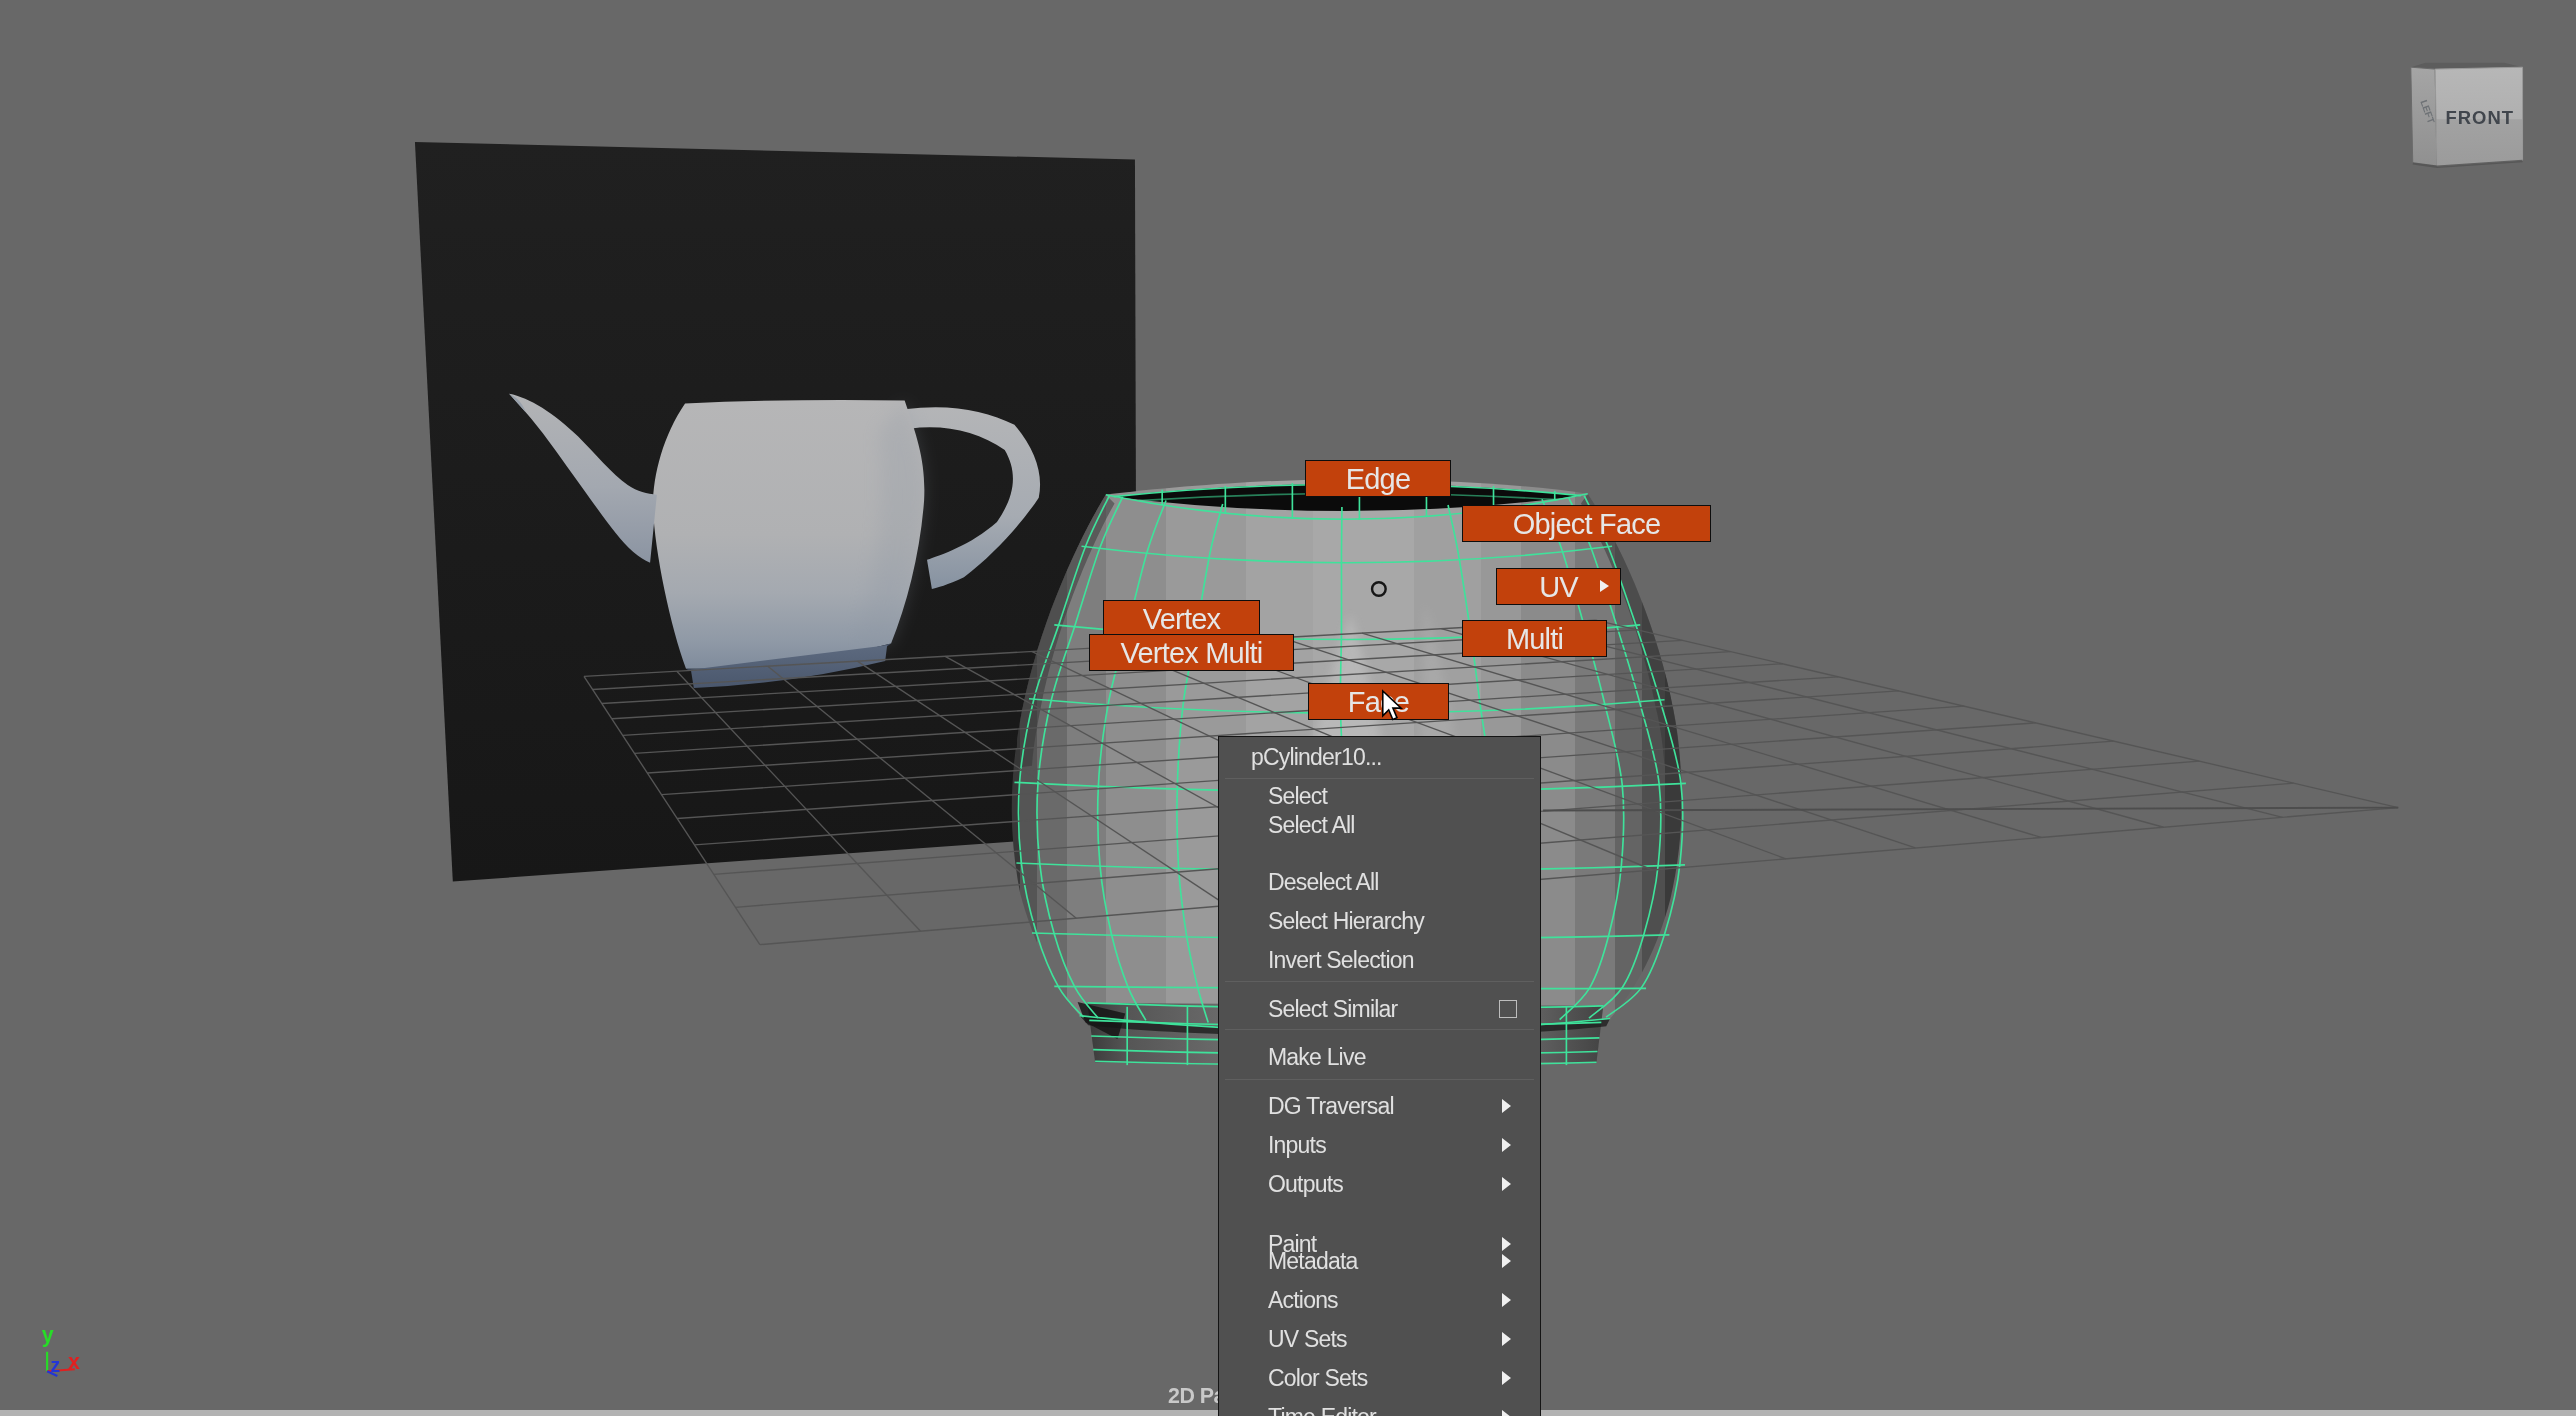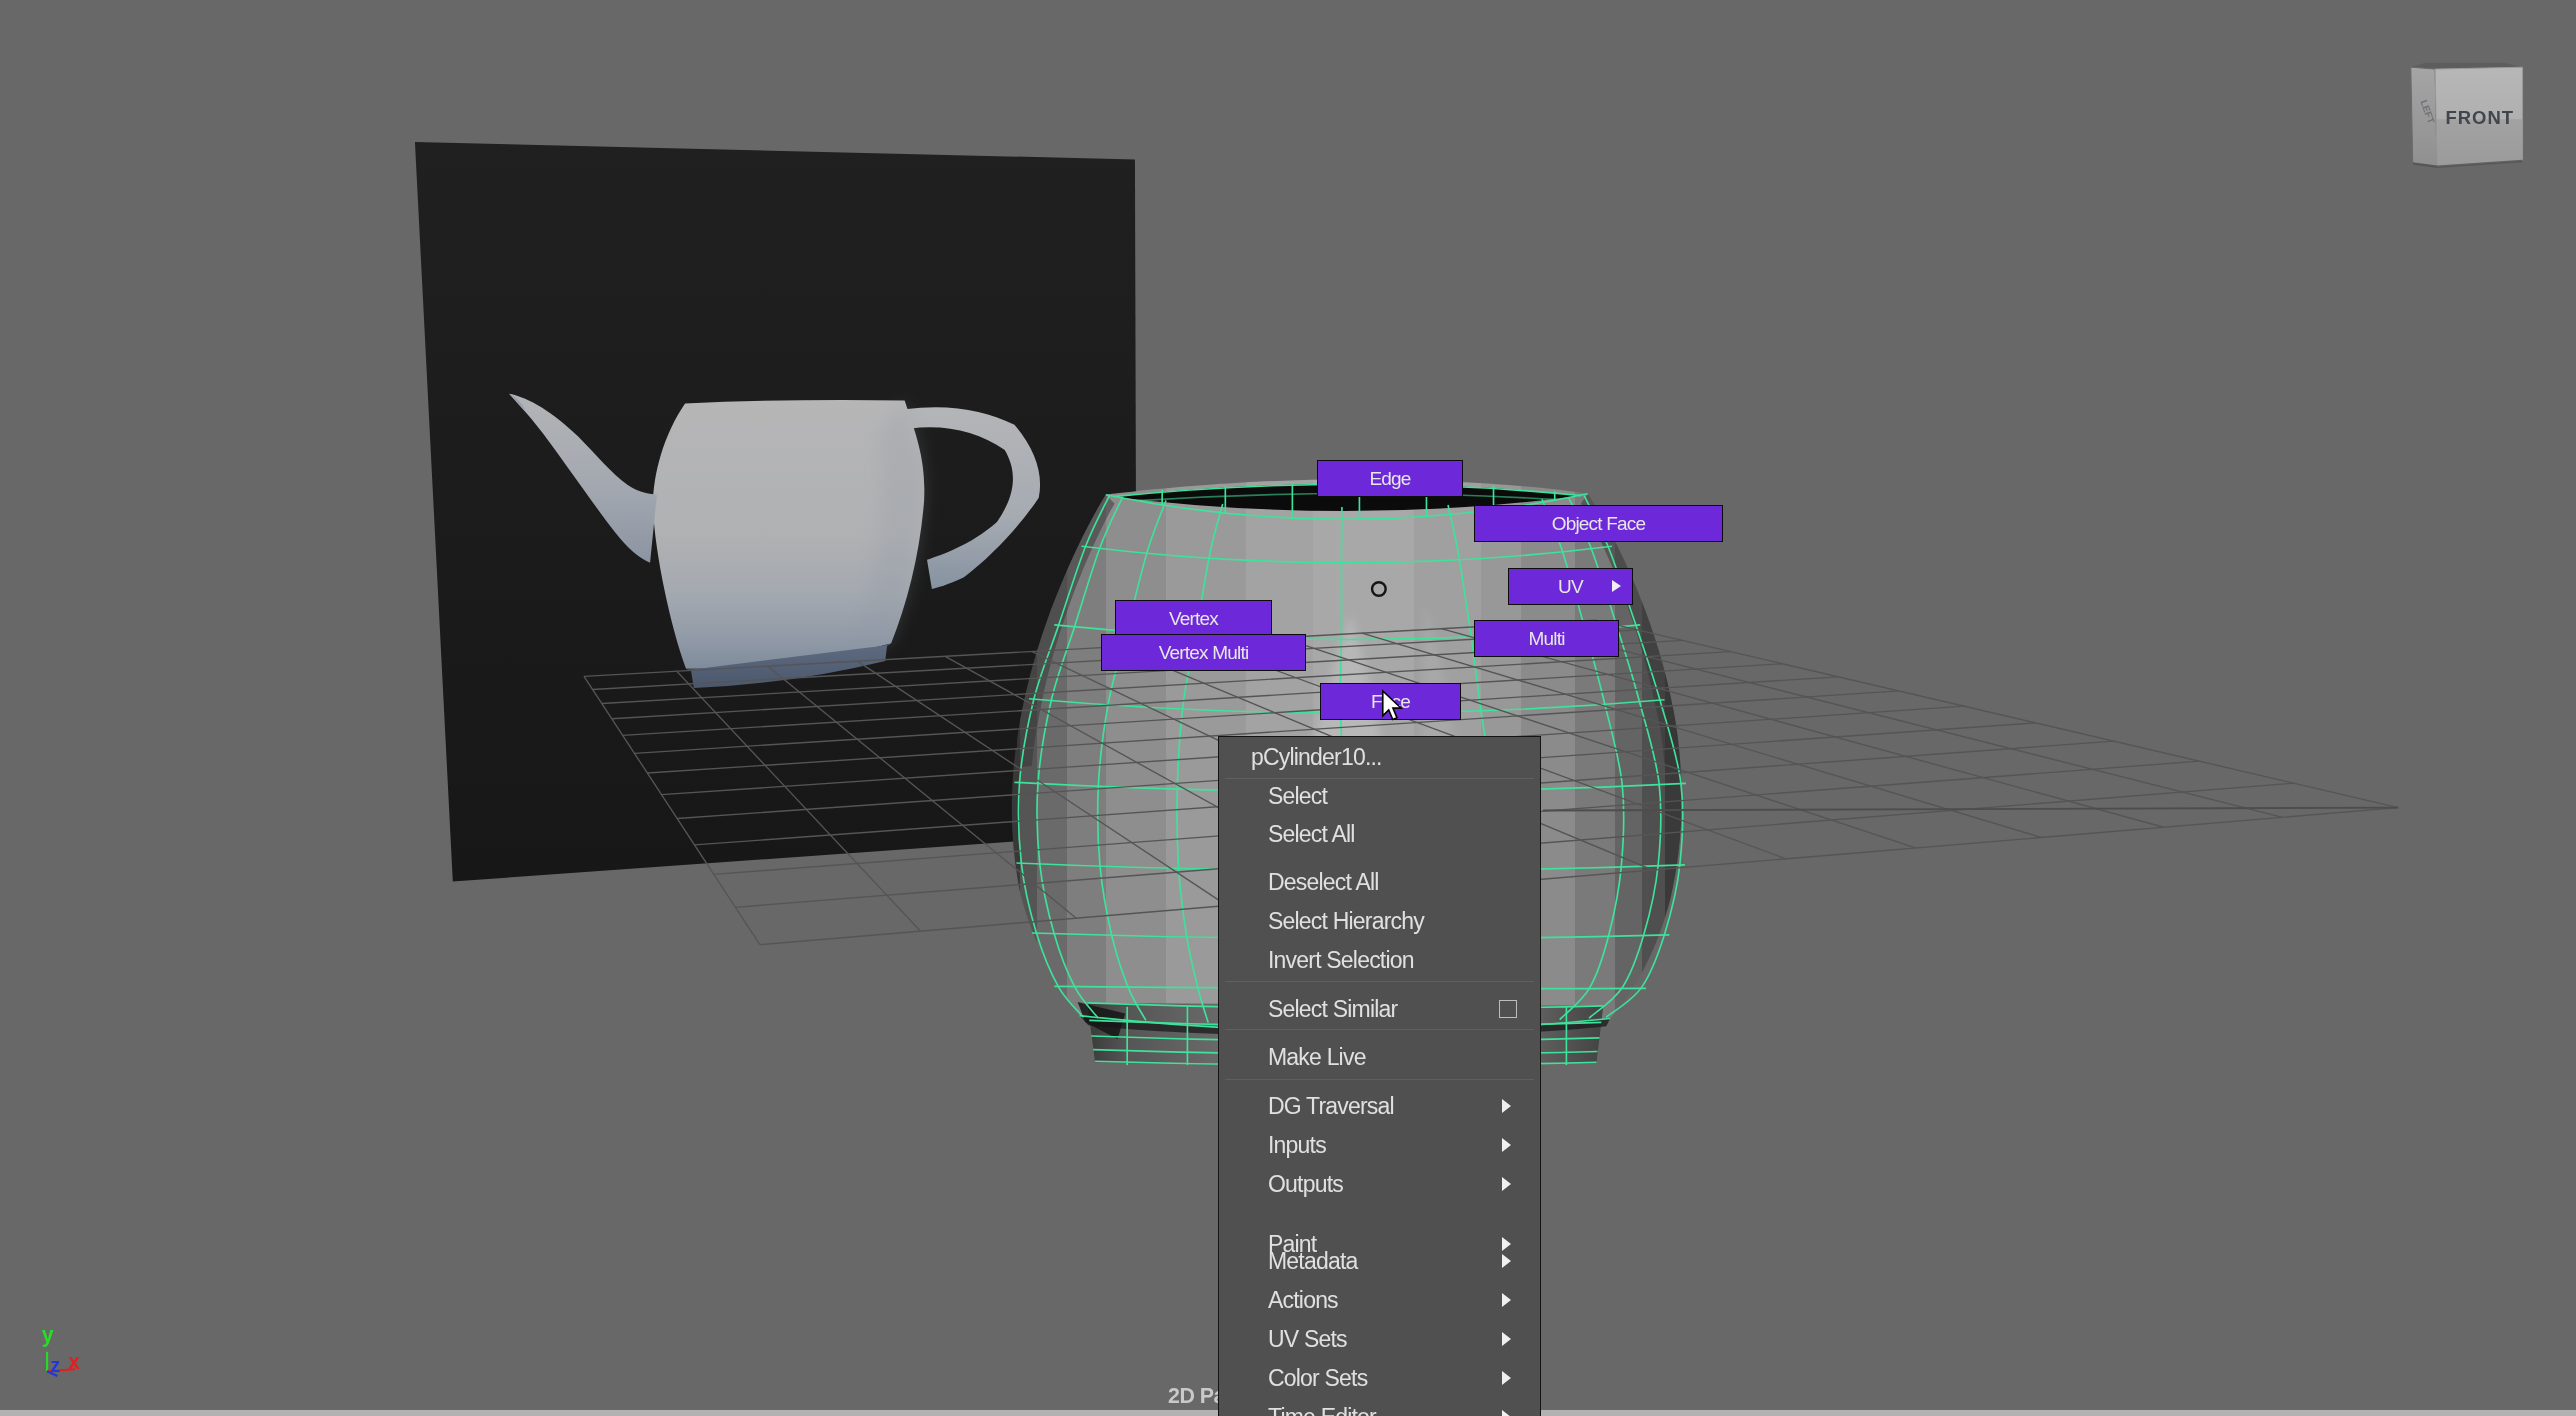--- a/index.html
+++ b/index.html
@@ -1,17 +1,17 @@
 <!DOCTYPE html>
 <html><head><meta charset="utf-8"><style>
 html,body{margin:0;padding:0;width:2576px;height:1417px;overflow:hidden;background:#686868;
 font-family:"Liberation Sans",sans-serif;}
 #stage{position:absolute;left:0;top:0;width:2576px;height:1417px;}
-.btn{position:absolute;height:35px;background:#6d28d9;border:1.9px solid #0d0d0d;color:#e6e6e6;
-font-size:19px;letter-spacing:-0.8px;line-height:36px;text-align:center;white-space:nowrap;margin-left:12px;}
+.btn{position:absolute;height:35px;background:#c2410c;border:1.9px solid #0d0d0d;color:#e6e6e6;
+font-size:29px;letter-spacing:-0.8px;line-height:36px;text-align:center;white-space:nowrap;}
 .ar2{position:absolute;right:10.7px;top:10.7px;width:0;height:0;border-left:9.7px solid #f0f0f0;
 border-top:6.8px solid transparent;border-bottom:6.8px solid transparent;}
 #menu{position:absolute;left:1218px;top:736px;width:321px;height:690px;background:#505050;
 border:1.9px solid #141414;border-bottom:none;color:#e0e0e0;font-size:23px;letter-spacing:-0.8px;}
 #menu .title{position:absolute;left:32px;top:1px;height:39px;line-height:39px;}
 #menu .mi{position:absolute;left:49px;height:39px;line-height:39px;width:257px;}
 #menu .sep{position:absolute;left:5.8px;width:309px;height:1px;background:#5f5f5f;}
 #menu .cb{position:absolute;right:7.8px;top:9.7px;width:16.5px;height:16.5px;border:1.9px solid #bdbdbd;}
 #menu .ar{position:absolute;right:13.6px;top:11.7px;width:0;height:0;border-left:9.7px solid #f0f0f0;
 border-top:7.3px solid transparent;border-bottom:7.3px solid transparent;}
@@ -233,21 +233,21 @@
 <div class="btn" style="left:1462px;top:505px;width:247px">Object Face</div>
 <div class="btn" style="left:1103px;top:600px;width:155px">Vertex</div>
 <div class="btn" style="left:1496px;top:568px;width:123px">UV<span class="ar2"></span></div>
 <div class="btn" style="left:1089px;top:634px;width:203px">Vertex Multi</div>
 <div class="btn" style="left:1462px;top:620px;width:143px">Multi</div>
 <div class="btn" style="left:1308px;top:683px;width:139px">Face</div>
 <div id="menu">
 <div class="title">pCylinder10...</div>
 <div class="sep" style="top:41px"></div>
 <div class="mi" style="top:40px">Select</div>
-    <div class="mi" style="top:78px">Select All</div>
+    <div class="mi" style="top:69px">Select All</div>
     <div class="mi" style="top:126px">Deselect All</div>
     <div class="mi" style="top:165px">Select Hierarchy</div>
     <div class="mi" style="top:204px">Invert Selection</div>
     <div class="sep" style="top:244px"></div>
     <div class="mi" style="top:253px">Select Similar<span class="cb"></span></div>
     <div class="sep" style="top:292px"></div>
     <div class="mi" style="top:301px">Make Live</div>
     <div class="sep" style="top:342px"></div>
     <div class="mi" style="top:350px">DG Traversal<span class="ar"></span></div>
     <div class="mi" style="top:389px">Inputs<span class="ar"></span></div>

